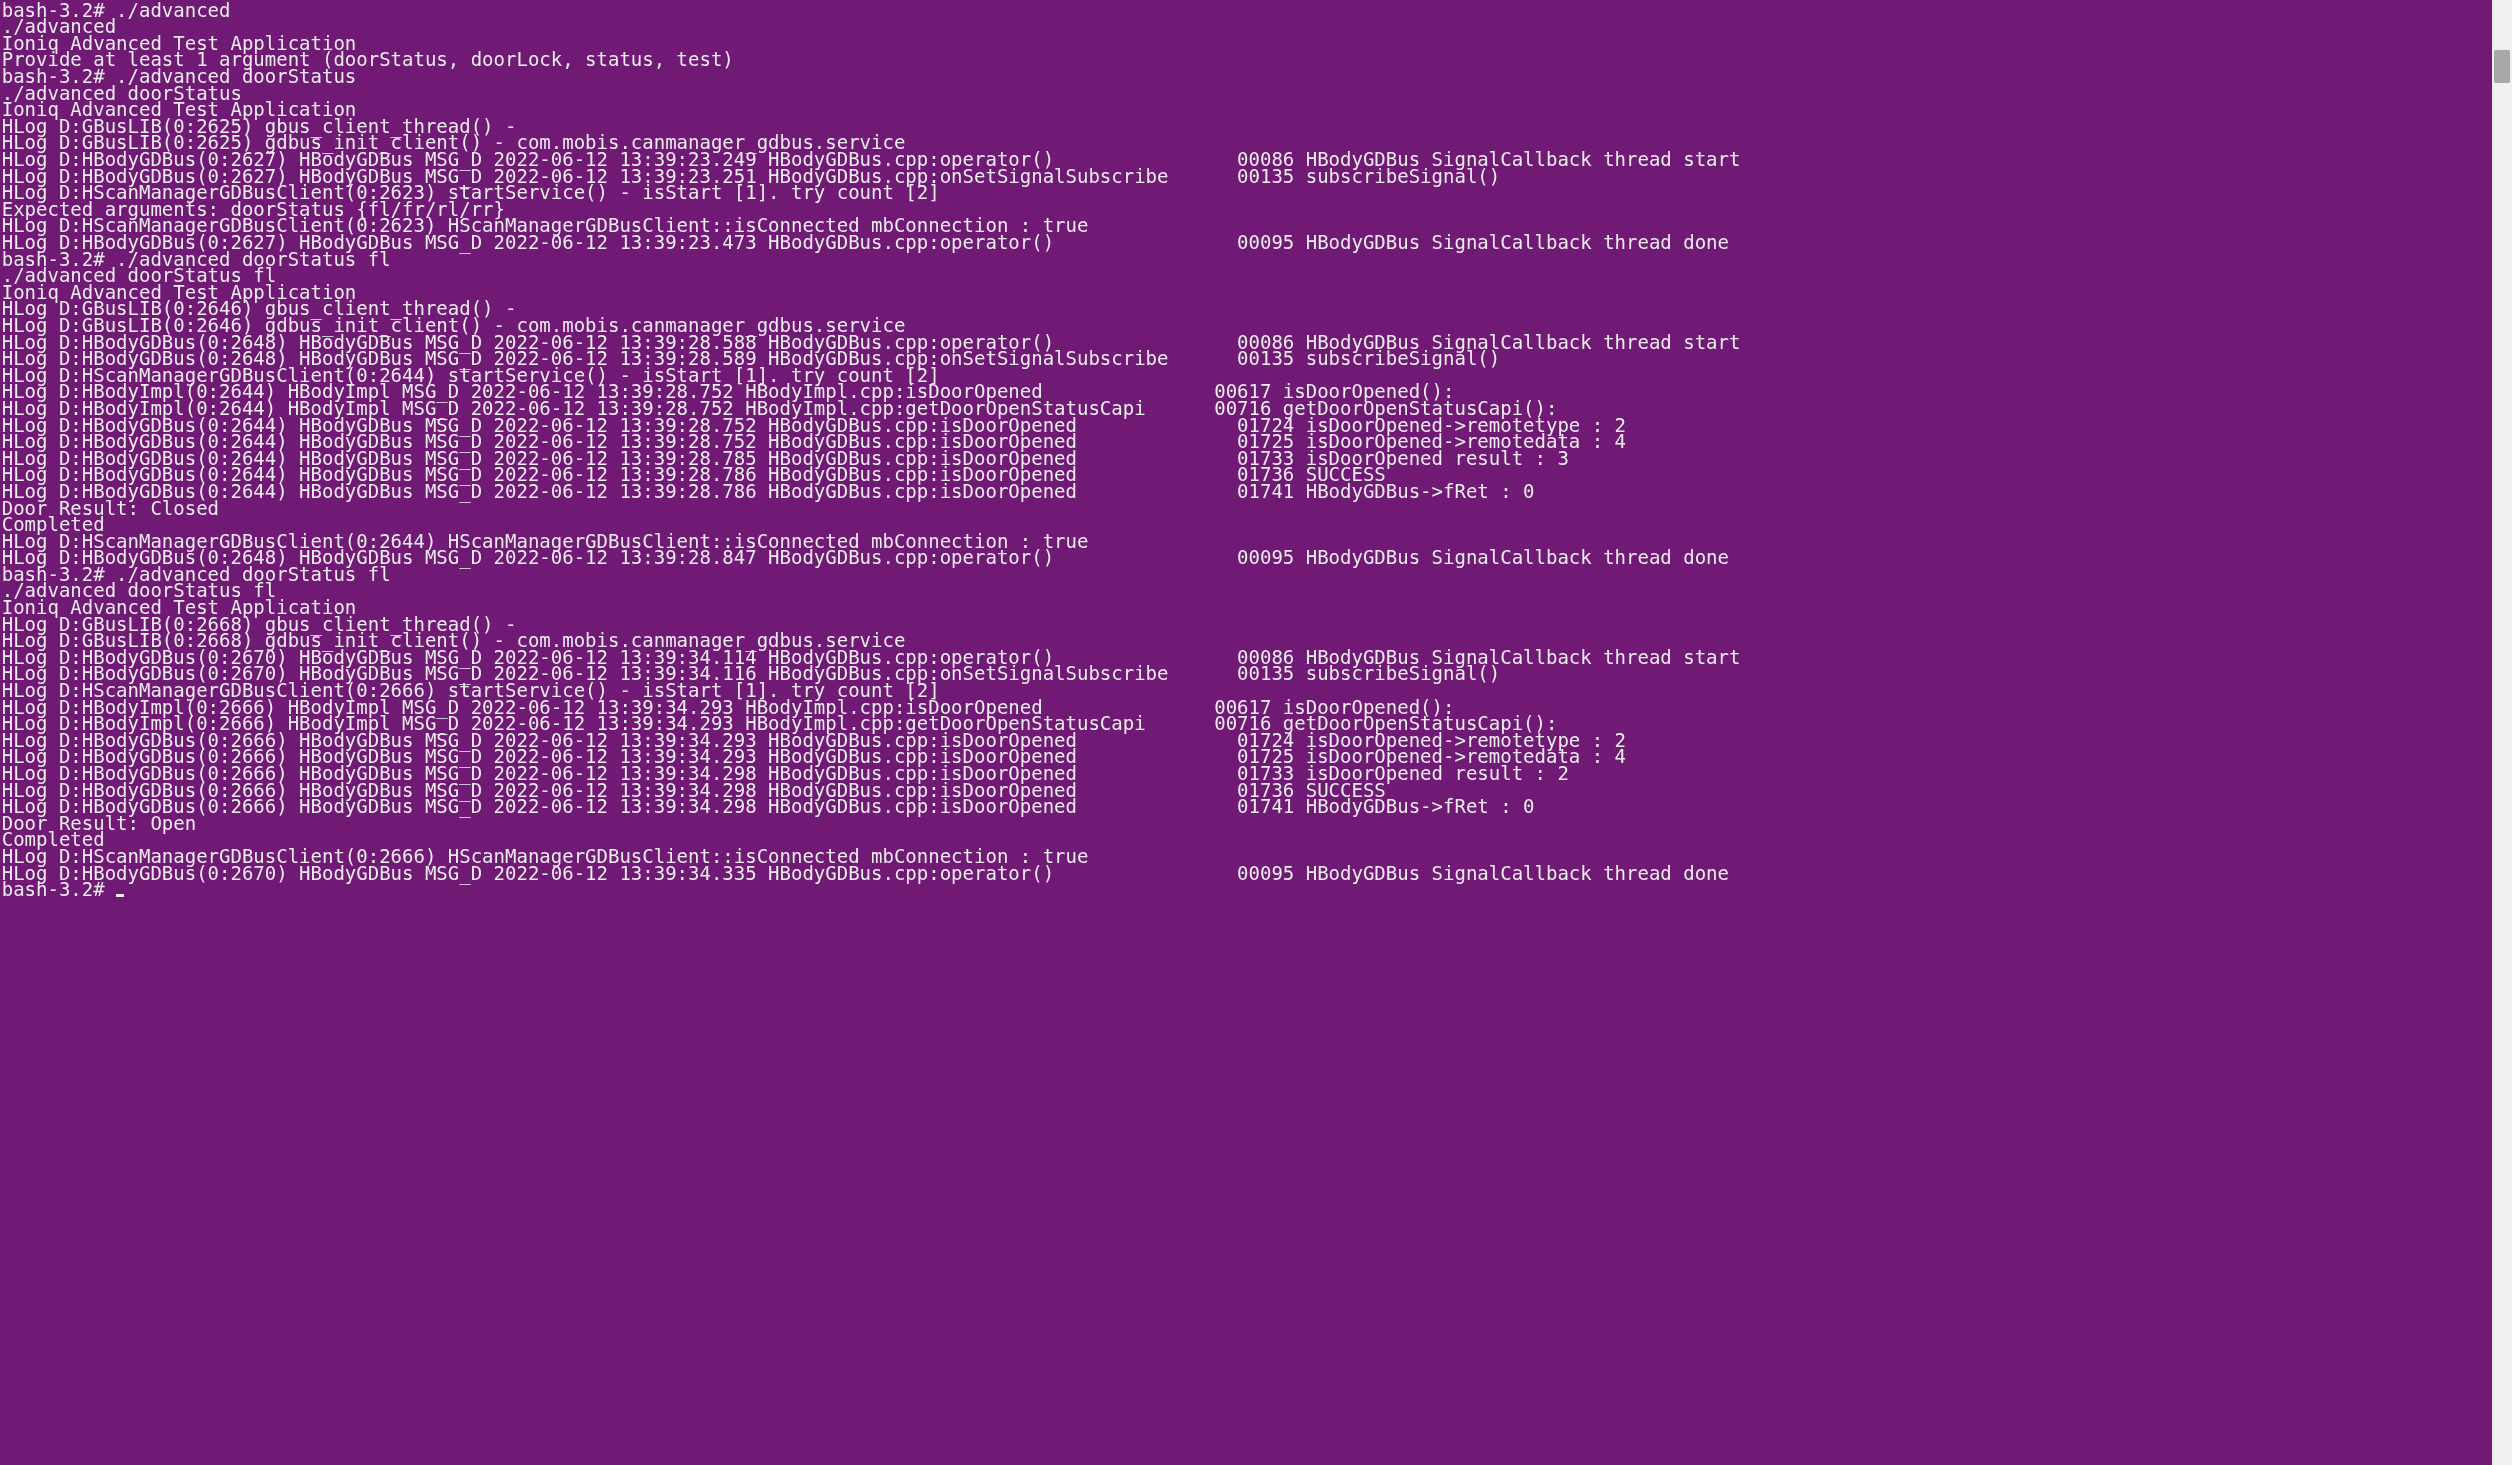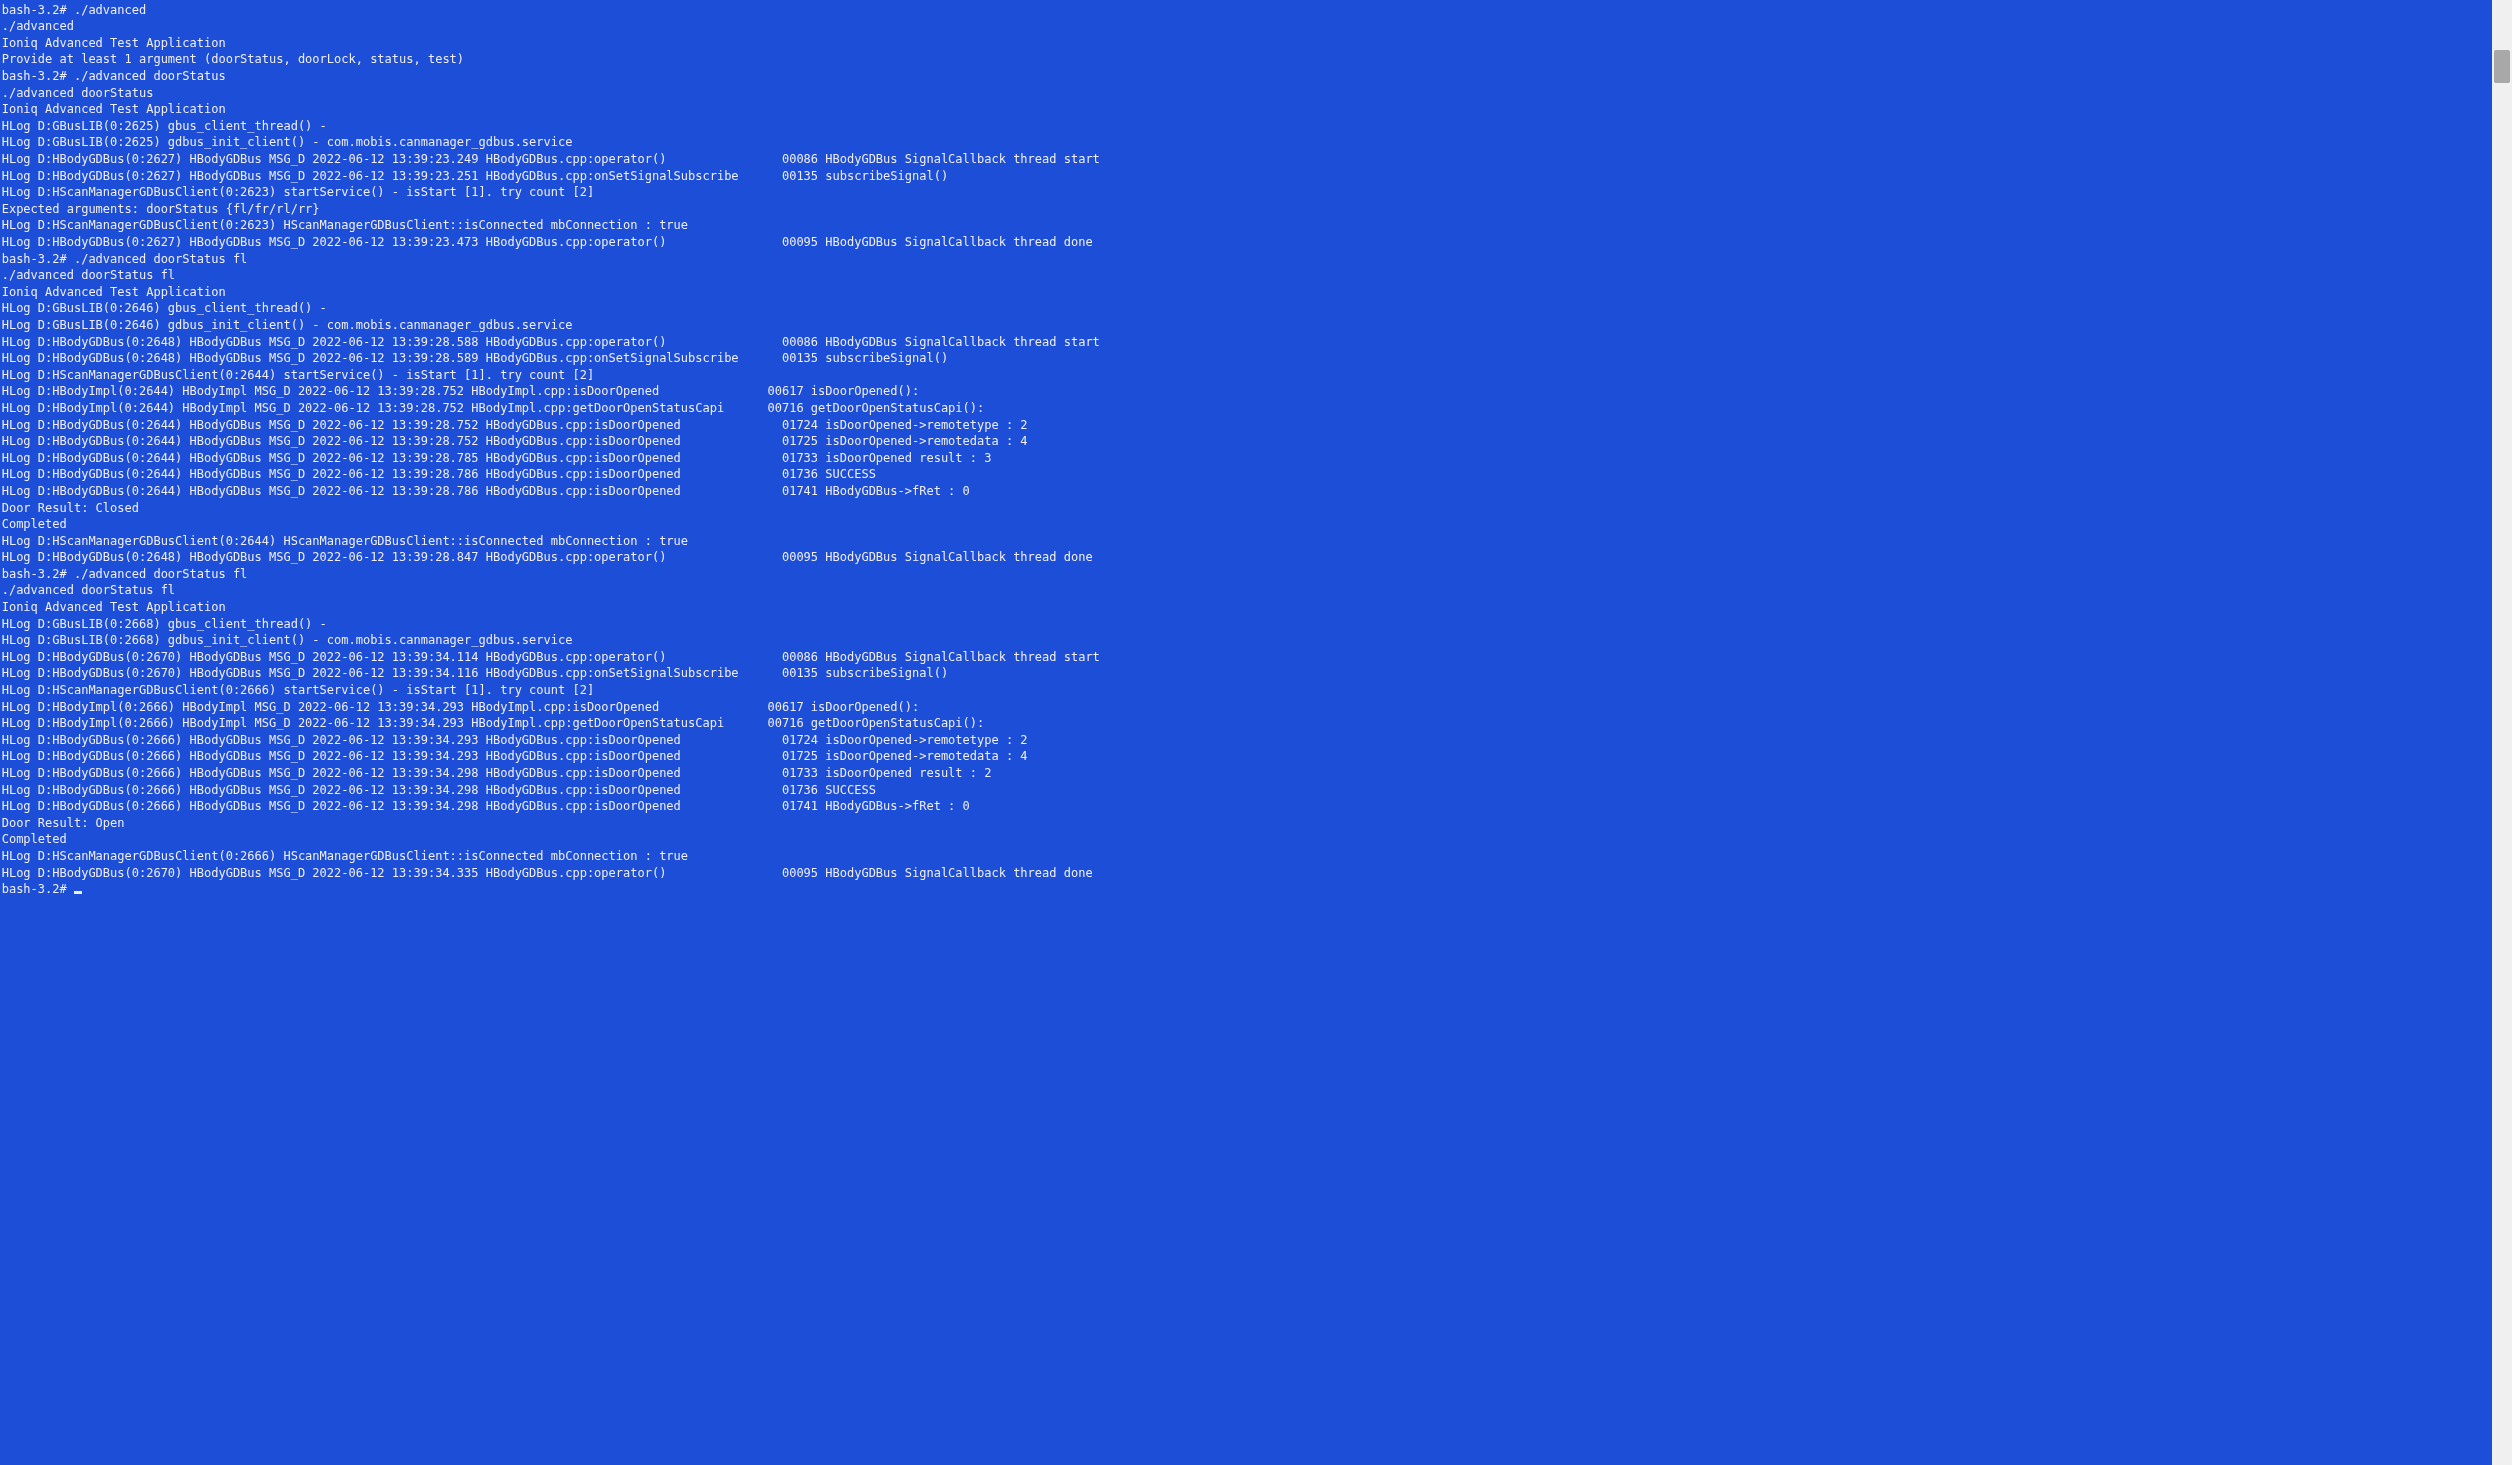--- a/index.html
+++ b/index.html
@@ -8,24 +8,24 @@
     background: #e8e8e8;
     height: 100%;
     overflow: hidden;
   }
   .window {
     width: 100%;
     height: 100%;
     box-sizing: border-box;
   }
   .terminal {
-    background: #1d4ed8;
+    background: #701a75;
     color: #eeedf0;
     font-family: "Consolas", "Menlo", "DejaVu Sans Mono", "Liberation Mono", monospace;
-    font-size: 12px;
+    font-size: 19px;
     line-height: 16.6px;
     font-weight: 500;
     letter-spacing: 0px;
     white-space: pre;
     padding: 1.7px 1.7px;
     height: 100%;
     box-sizing: border-box;
     overflow: hidden;
     margin-right: 20px;
   }

